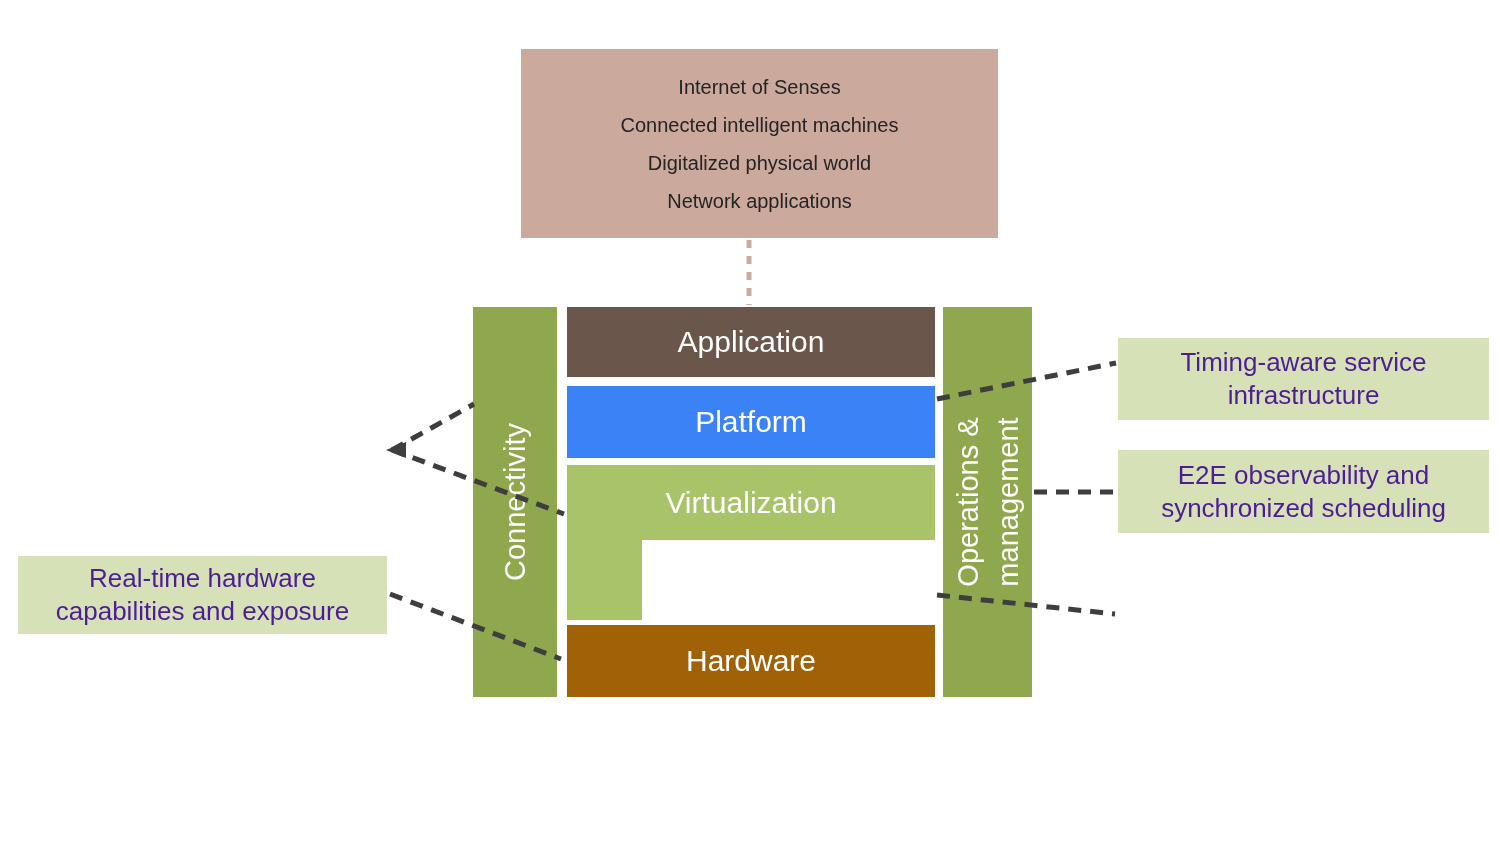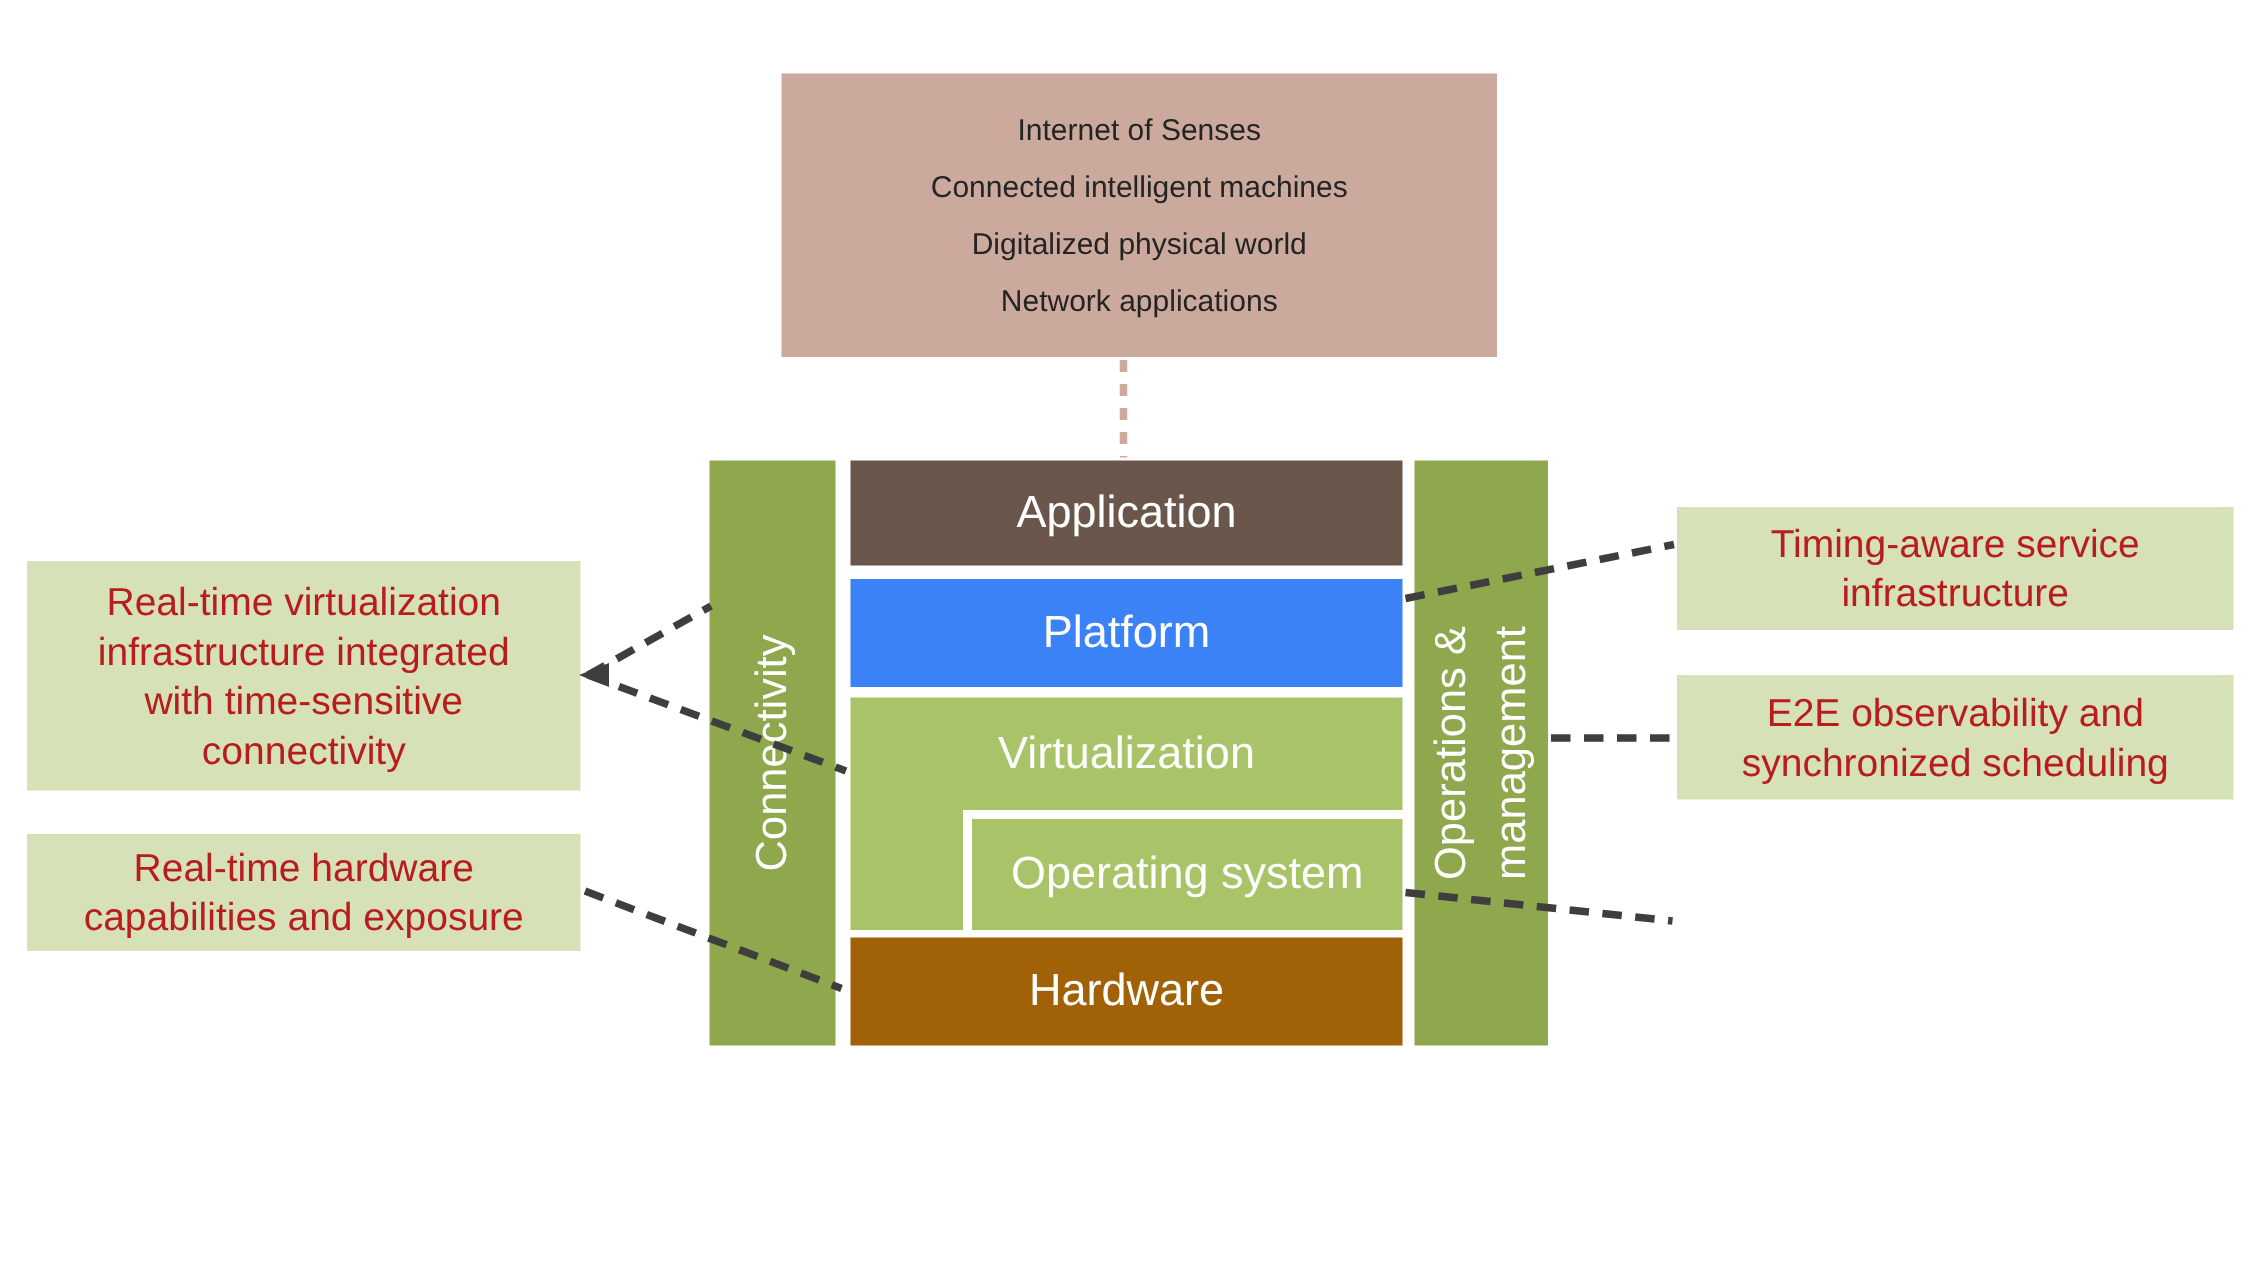--- a/index.html
+++ b/index.html
@@ -9,21 +9,21 @@
   }
   .abs{position:absolute;box-sizing:border-box;}
   .center{display:flex;align-items:center;justify-content:center;text-align:center;}
   .pre{white-space:pre-line;}
 
   
   .top-box{left:521px;top:49px;width:477px;height:189px;background:#CBA99C;
            font-size:20px;line-height:38px;color:#242424;}
 
   
-  .callout{background:#D6E1B8;font-size:26px;line-height:33px;color:#b91c1c;}
+  .callout{background:#D6E1B8;font-size:26px;line-height:33px;color:#4c1d95;}
   .callout-l1{left:18px;top:374px;width:369px;height:153px;}
   .callout-l2{left:18px;top:556px;width:369px;height:78px;}
   .callout-r1{left:1118px;top:338px;width:371px;height:82px;}
   .callout-r2{left:1118px;top:450px;width:371px;height:83px;}
   .callout-r3{left:1118px;top:564px;width:371px;height:82px;}
 
   
   .vbar{background:#8FA74D;color:#ffffff;}
   .vbar .rot{transform:rotate(-90deg);white-space:pre-line;text-align:center;
              font-size:29px;line-height:40px;}
@@ -47,45 +47,40 @@
 </head>
 <body>
 
 <div class="canvas">
 
   <div class="abs center pre top-box">Internet of Senses
 Connected intelligent machines
 Digitalized physical world
 Network applications</div>
 
-  <div class="abs center pre callout callout-l1">Real-time virtualization
-infrastructure integrated
-with time-sensitive
-connectivity</div>
   <div class="abs center pre callout callout-l2">Real-time hardware
 capabilities and exposure</div>
 
   <div class="abs center pre callout callout-r1">Timing-aware service
 infrastructure</div>
   <div class="abs center pre callout callout-r2">E2E observability and
 synchronized scheduling</div>
 
   <div class="abs center vbar bar-connectivity">
     <span class="rot">Connectivity</span>
   </div>
   <div class="abs center vbar bar-ops">
     <span class="rot">Operations &amp;
 management</span>
   </div>
 
   <div class="abs center layer layer-application">Application</div>
   <div class="abs center layer layer-platform">Platform</div>
   <div class="abs center layer layer-virt-top">Virtualization</div>
   <div class="abs layer layer-virt-col"></div>
-  <div class="abs center layer layer-os">Operating system</div>
   <div class="abs center layer layer-hardware">Hardware</div>
 
   <svg class="overlay" width="1500" height="844" viewBox="0 0 1500 844">
 
     <line class="dash-tan" x1="749" y1="240" x2="749" y2="305"></line>
 
     <line class="dash" x1="392" y1="450" x2="474" y2="404"></line>
 
     <line class="dash" x1="392" y1="450" x2="564" y2="514"></line>
     <polygon class="arrow" points="386,450 406,442 406,458"></polygon>

